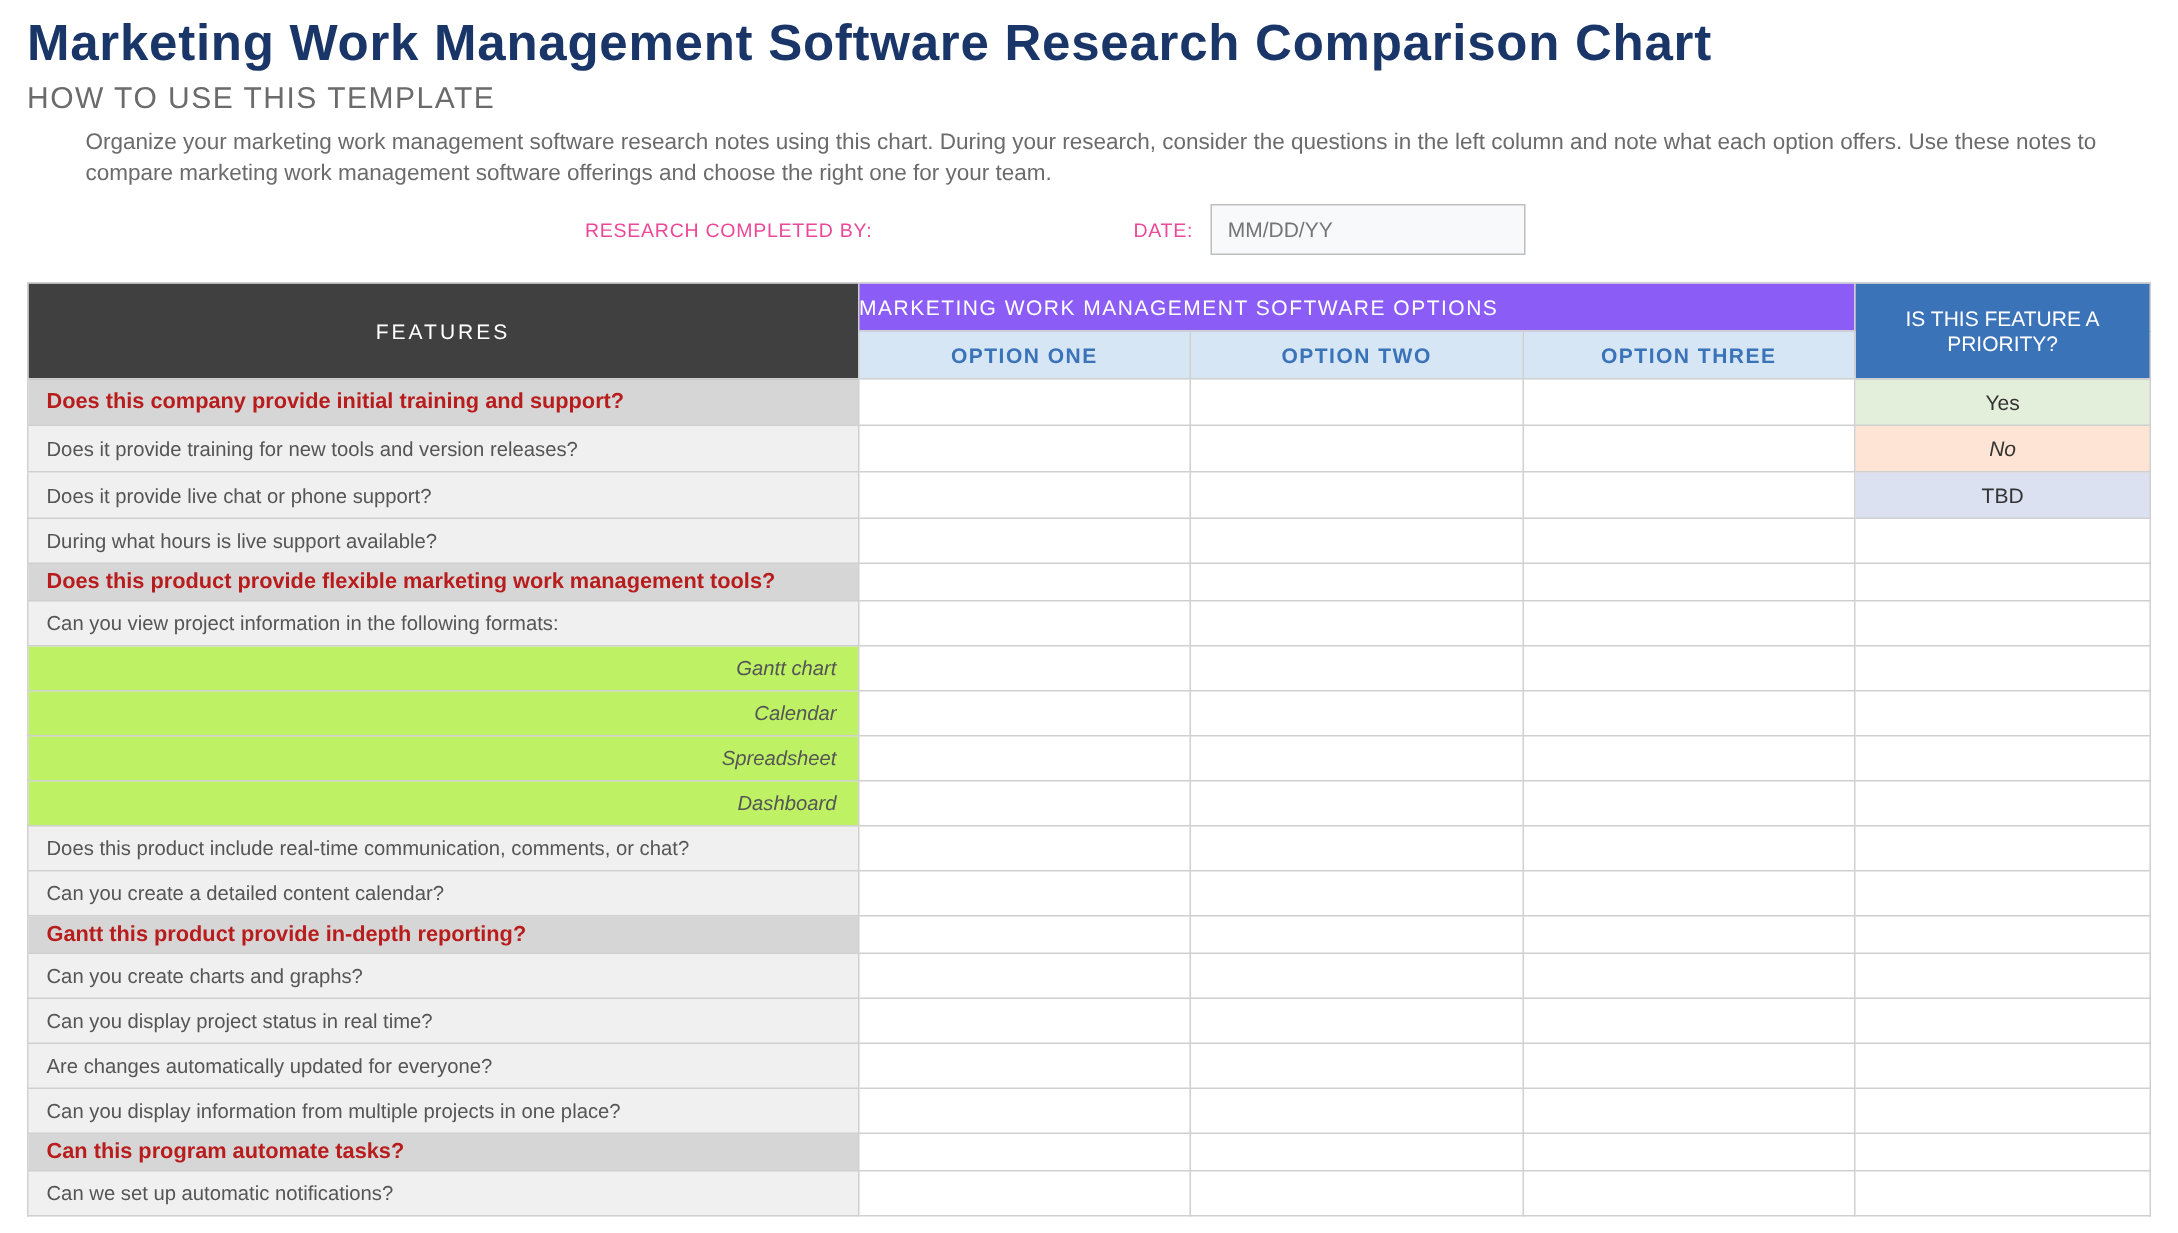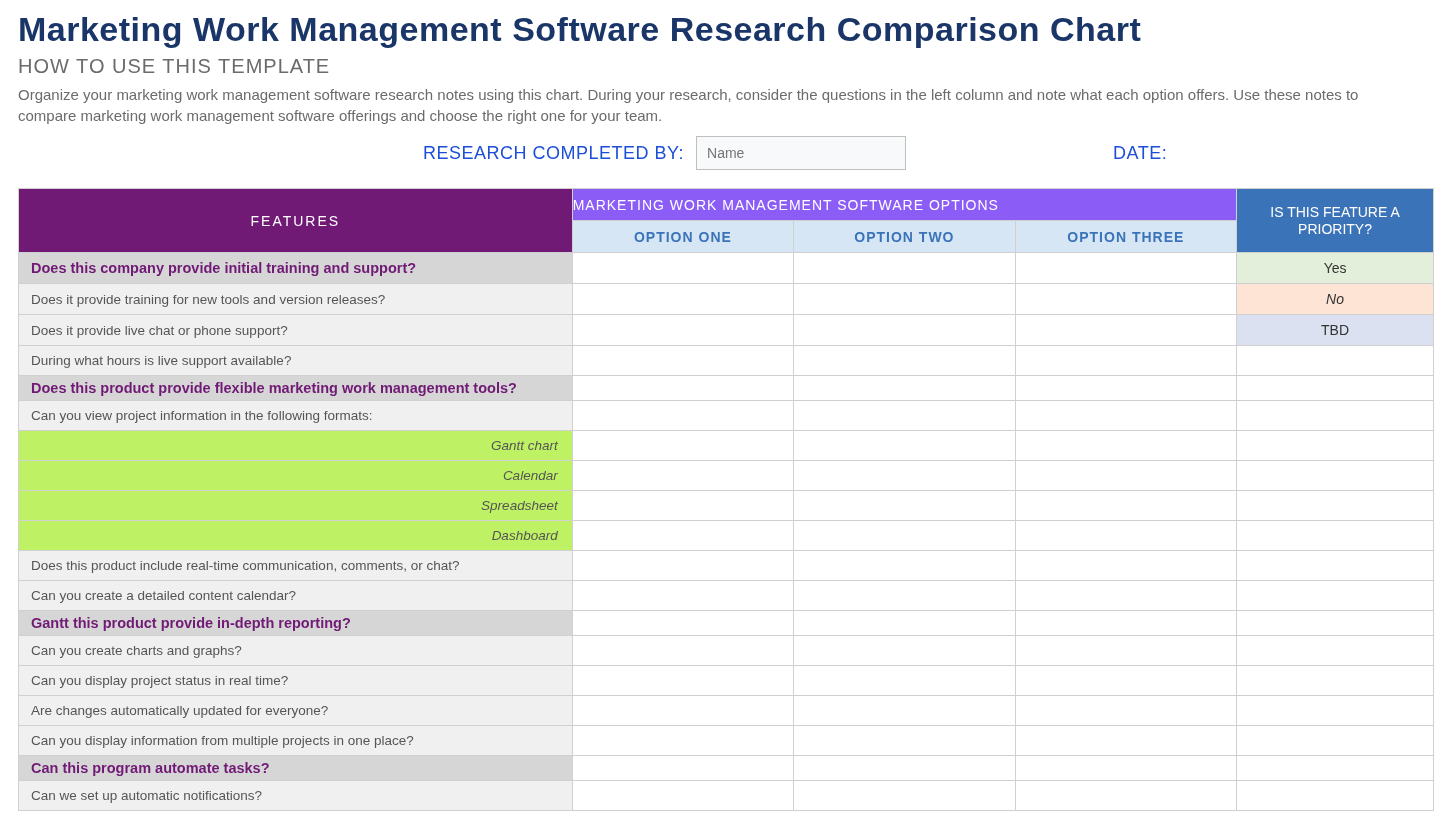--- a/index.html
+++ b/index.html
@@ -23,34 +23,34 @@
   letter-spacing: 1px;
   margin-bottom: 6px;
   font-weight: 400;
 }
 .howto-text {
   font-size: 15px;
   color: #6b6b6b;
   line-height: 1.4;
   margin-bottom: 10px;
   max-width: 1400px;
+  margin-left: 39px;
 }
 .meta-row {
   display: flex;
   align-items: center;
   gap: 12px;
   margin-bottom: 18px;
 }
 .meta-row .spacer-left { width: 360px; }
 .meta-label {
-  font-size: 18px;
-  color: #1d4ed8;
+  font-size: 13px;
+  color: #ec4899;
   letter-spacing: 0.5px;
   text-align: right;
-  margin-left: 33px;
 }
 .meta-input {
   width: 210px;
   height: 34px;
   border: 1px solid #bfbfbf;
   background: #f8f9fa;
   padding: 0 10px;
   font-size: 14px;
   color: #888;
   font-family: inherit;
@@ -63,21 +63,21 @@
 }
 .comp col.features { width: 540px; }
 .comp col.opt { width: 216px; }
 .comp col.priority { width: 192px; }
 .comp th, .comp td {
   border: 1px solid #d0d0d0;
   font-size: 14px;
   vertical-align: middle;
 }
 .hdr-features {
-  background: #701a75;
+  background: #404040;
   color: #fff;
   font-size: 20px;
   font-weight: 400;
   letter-spacing: 2px;
   text-align: center;
   height: 64px;
 }
 .hdr-options {
   background: #8b5cf6;
   color: #fff;
@@ -101,21 +101,21 @@
   color: #3b73b9;
   font-weight: bold;
   font-size: 14px;
   text-align: center;
   letter-spacing: 1px;
   height: 30px;
 }
 tr.section td.feat {
   background: #d6d6d6;
   font-weight: bold;
-  color: #701a75;
+  color: #b91c1c;
   padding: 4px 12px;
   font-size: 14.5px;
 }
 tr.sub td.feat {
   background: #f0f0f0;
   color: #555;
   padding: 7px 12px;
   font-size: 13.5px;
 }
 tr.sub-right td.feat {
@@ -143,23 +143,23 @@
 </head>
 <body>
 
 <div class="title">Marketing Work Management Software Research Comparison Chart</div>
 <div class="howto-label">HOW TO USE THIS TEMPLATE</div>
 <div class="howto-text">Organize your marketing work management software research notes using this chart. During your research, consider the questions in the left column and note what each option offers. Use these notes to compare marketing work management software offerings and choose the right one for your team.</div>
 
 <div class="meta-row">
   <div class="spacer-left"></div>
   <div class="meta-label">RESEARCH COMPLETED BY:</div>
-  <input type="text" class="meta-input" placeholder="Name" style="">
   <div class="meta-gap"></div>
   <div class="meta-label">DATE:</div>
+  <input type="text" class="meta-input" placeholder="MM/DD/YY" style="">
 </div>
 
 <table class="comp">
   <colgroup>
     <col class="features">
       <col class="opt">
       <col class="opt">
       <col class="opt">
       <col class="priority">
   </colgroup>

